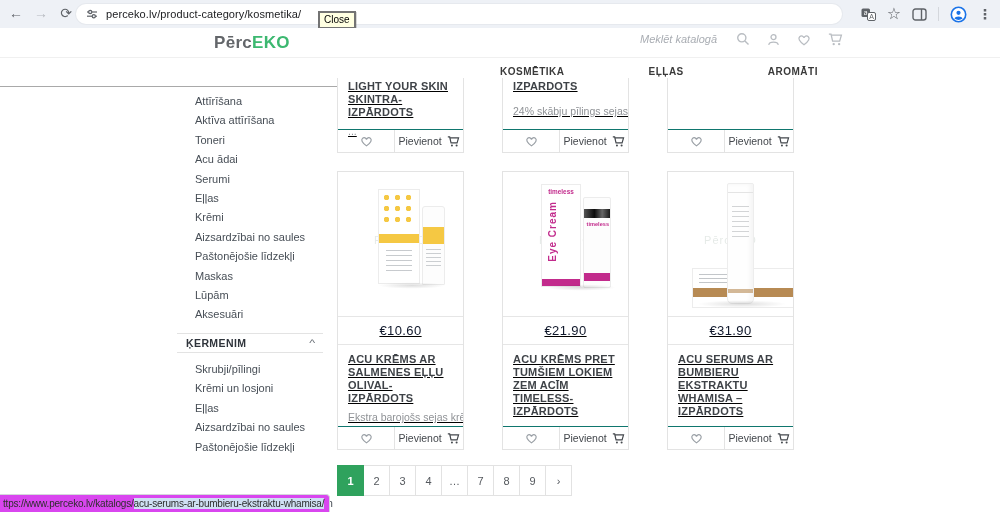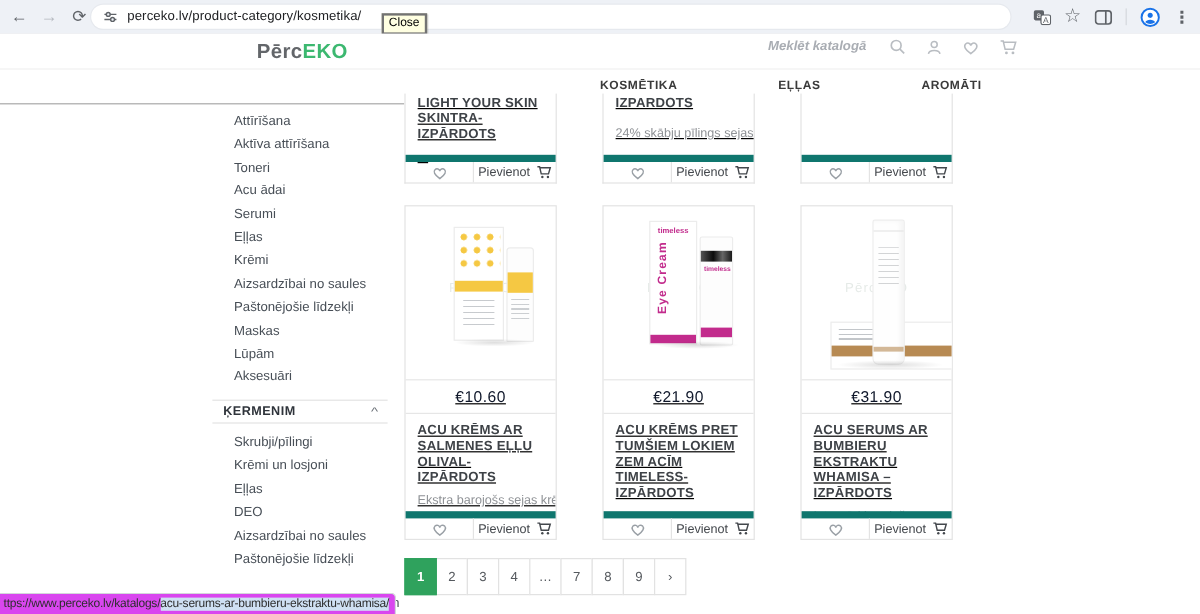--- a/index.html
+++ b/index.html
@@ -17,21 +17,21 @@
   .omnibox .url{font-size:11px;color:#202124;letter-spacing:.1px;}
   .tooltip{position:absolute;left:318px;top:11px;background:#ffffe1;border:2px solid #737373;font-size:10px;color:#000;padding:1px 4px 2px;box-shadow:1px 1px 0 rgba(0,0,0,.15);}
   .chrome-right{position:absolute;right:8px;top:2px;height:24px;display:flex;align-items:center;gap:11px;}
   .chrome-right .glyph{font-size:14px;color:#5f6368;line-height:24px;cursor:pointer;}
   .chrome-right .sep{width:1px;height:14px;background:#d4d7dc;}
   
   .site-header{position:absolute;top:28px;left:0;width:1000px;height:29px;background:#fff;border-bottom:1px solid #f0f0f0;}
   .logo{position:absolute;left:214px;top:5px;font-size:17px;letter-spacing:.3px;cursor:pointer;}
   .logo .p1{color:#63666a;font-weight:bold;}
   .logo .p2{color:#3cb870;font-weight:bold;}
-  .search-area{position:absolute;left:640px;top:4px;display:flex;align-items:center;gap:17px;font-weight:bold;}
+  .search-area{position:absolute;left:640px;top:4px;display:flex;align-items:center;gap:17px;}
   .search-ph{font-size:11px;font-style:italic;color:#a9adb3;margin-right:2px;cursor:text;}
   .hicon{display:flex;cursor:pointer;}
   
   .main-nav{position:absolute;top:57px;left:500px;width:318px;height:29px;display:flex;justify-content:space-between;align-items:center;}
   .main-nav a{font-size:10px;font-weight:bold;letter-spacing:.5px;color:#3a3a3a;text-decoration:none;white-space:nowrap;cursor:pointer;}
   .head-rule{position:absolute;top:86px;left:0;width:337px;height:1px;background:#a9a9a9;}
   
   .side-list{position:absolute;left:195px;width:130px;}
   .side-list .it{font-size:11px;color:#474e56;height:19.4px;line-height:19.4px;white-space:nowrap;cursor:pointer;}
   .list1{top:92px;}
@@ -40,21 +40,21 @@
   .sec-head .car{font-size:9px;color:#6a7077;transform:scaleX(1.4);}
   .list2{top:360px;}
   .clip-frag{position:absolute;left:306px;top:497px;font-size:11px;color:#474e56;}
   
   .card{position:absolute;width:127px;background:#fff;border:1px solid #e3e3e3;box-sizing:border-box;text-decoration:underline;}
   .card.r1{top:78px;height:75px;border-top:none;}
   .card.r2{top:171px;height:279px;}
   .c1{left:337px;}.c2{left:502px;}.c3{left:667px;}
   .p-title{font-size:11px;line-height:13px;font-weight:bold;letter-spacing:.2px;color:#3e4247;padding:2px 10px 0;cursor:pointer;}
   .p-desc{font-size:10.5px;color:#8f9296;padding:6px 10px 0;white-space:nowrap;overflow:hidden;}
-  .p-buttons{position:absolute;left:0;bottom:0;width:100%;height:23px;border-top:6px solid #0f766e;display:flex;box-sizing:border-box;text-align:right;}
+  .p-buttons{position:absolute;left:0;bottom:0;width:100%;height:23px;border-top:1px solid #0f766e;display:flex;box-sizing:border-box;text-align:right;}
   .btn-wish{flex:0 0 45%;display:flex;align-items:center;justify-content:center;border-right:1px solid #e3e3e3;cursor:pointer;}
   .btn-add{flex:1;display:flex;align-items:center;justify-content:center;gap:5px;font-size:10.5px;color:#43474c;cursor:pointer;}
   .p-image{position:relative;height:144px;border-bottom:1px solid #e6e6e6;overflow:hidden;cursor:pointer;}
   .p-price{height:27px;line-height:27px;text-align:center;font-size:13px;letter-spacing:.4px;color:#0f172a;border-bottom:1px solid #e6e6e6;}
   .p-body{height:82px;overflow:hidden;}
   .p-body .p-title{padding-top:8px;}
   .wm{position:absolute;top:62px;left:0;width:100%;text-align:center;font-size:11px;color:rgba(110,140,120,.18);letter-spacing:1px;}
   
   .art{position:absolute;}
   .ol-box{left:40px;top:17px;width:40px;height:93px;background:#fff;border:1px solid #ececec;}
@@ -194,21 +194,20 @@
 
 <div class="sec-head">
   <span class="lab">ĶERMENIM</span>
   <span class="car">^</span>
 </div>
 
 <div class="side-list list2" style="position:absolute">
   <div class="it">Skrubji/pīlingi</div>
   <div class="it">Krēmi un losjoni</div>
   <div class="it">Eļļas</div>
-  <div class="it">DEO</div>
   <div class="it">Aizsardzībai no saules</div>
   <div class="it">Paštonējošie līdzekļi</div>
 </div>
 <div class="clip-frag">ošām</div>
 
 <div class="card r1 c1">
   <div class="p-title">LIGHT YOUR SKIN SKINTRA- IZPĀRDOTS</div>
   <div class="p-desc">...</div>
   <div class="p-buttons">
     <div class="btn-wish">

